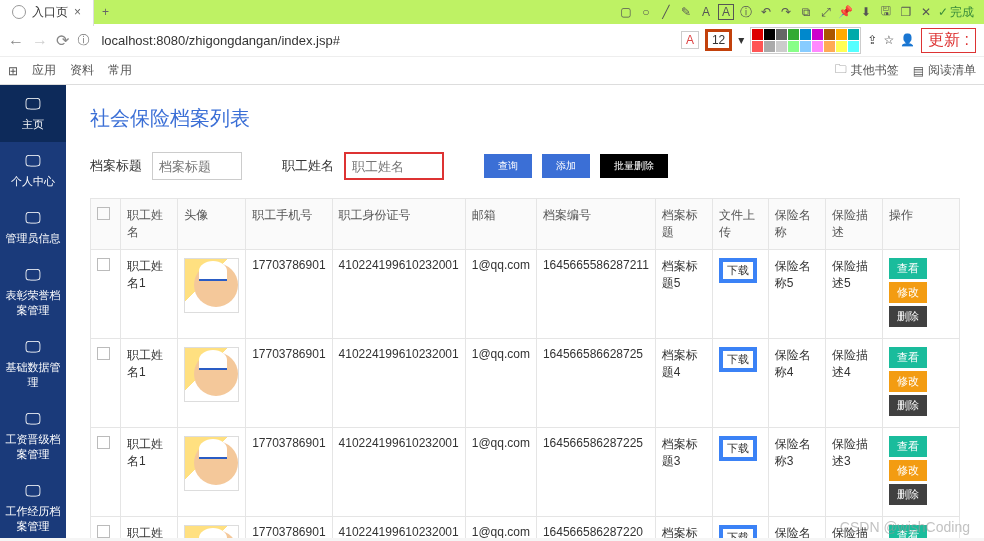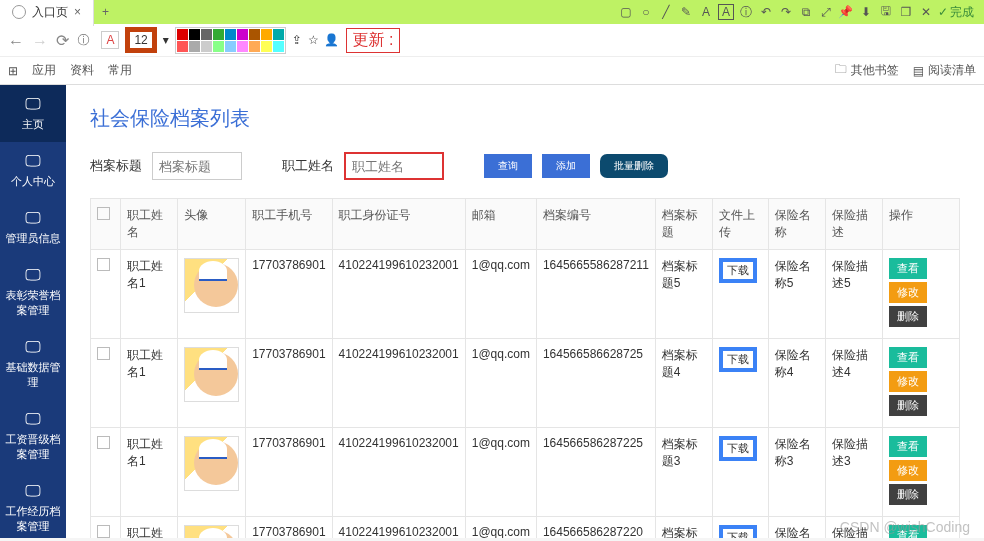--- a/index.html
+++ b/index.html
@@ -39,21 +39,21 @@
 
 .main { flex: 1; padding: 20px 24px; overflow: auto; background: #fff; }
 .page-title { color: #3b6fd6; font-size: 20px; font-weight: 500; margin-bottom: 20px; }
 
 .filter-row { display: flex; align-items: center; gap: 10px; margin-bottom: 18px; }
 .filter-label { font-size: 13px; color: #333; }
 .filter-input { border: 1px solid #ccc; height: 28px; padding: 0 6px; font-size: 13px; width: 90px; }
 .filter-input.hi { border: 2px solid #d33; width: 100px; }
 .btn { padding: 5px 14px; font-size: 10px; color: #fff; border: none; cursor: pointer; }
 .btn-blue { background: #3b6fd6; }
-.btn-red { background: #0c4a6e; border-radius: 7px; }
+.btn-red { background: #000000; }
 .btn-outline-red { background: #fff; border: 2px solid #d33; color: #d33; padding: 5px 14px; font-size: 13px; cursor: pointer; }
 
 
 .tbl { width: 100%; border-collapse: collapse; font-size: 12px; }
 .tbl th, .tbl td { border: 1px solid #e5e5e5; padding: 8px 6px; text-align: left; vertical-align: top; }
 .tbl th { background: #fafafa; font-weight: 500; color: #555; }
 .chk { width: 13px; height: 13px; border: 1px solid #bbb; display: inline-block; }
 .avatar { width: 55px; height: 55px; background: linear-gradient(135deg, #ffe080 40%, #fff 40%); border: 1px solid #ddd; position: relative; overflow: hidden; }
 .avatar::before { content: ""; position: absolute; width: 44px; height: 44px; border-radius: 50%; background: #f4c89a; top: 4px; left: 9px; }
 .avatar::after { content: ""; position: absolute; width: 28px; height: 18px; border-radius: 50% 50% 0 0; background: #fff; top: 2px; left: 14px; border-bottom: 2px solid #2a5cc4; }
@@ -94,23 +94,24 @@
       <span class="ico">❐</span>
       <span class="ico">✕</span>
       <span class="done">✓ <span>完成</span></span>
     </div>
   </div>
   <div class="addr-bar">
     <span class="nav-arrow">←</span>
     <span class="nav-arrow" style="opacity:.4;">→</span>
     <span class="nav-arrow">⟳</span>
     <span class="url-info">ⓘ</span>
+    <span class="url">localhost:8080/zhigongdangan/index.jsp#</span>
     <div class="addr-right">
       <span class="font-sel">A</span>
-      <span style="border:5px solid #c2410c;padding:1px 4px;">12</span>
+      <span style="border:3px solid #c2410c;padding:1px 4px;">12</span>
       <span>▾</span>
       <span class="color-grid">
           <span class="color-box" style="background: rgb(221, 0, 0);"></span>
           <span class="color-box" style="background: rgb(0, 0, 0);"></span>
           <span class="color-box" style="background: rgb(102, 102, 102);"></span>
           <span class="color-box" style="background: rgb(51, 170, 51);"></span>
           <span class="color-box" style="background: rgb(0, 136, 204);"></span>
           <span class="color-box" style="background: rgb(204, 0, 204);"></span>
           <span class="color-box" style="background: rgb(170, 85, 0);"></span>
           <span class="color-box" style="background: rgb(255, 170, 0);"></span>

